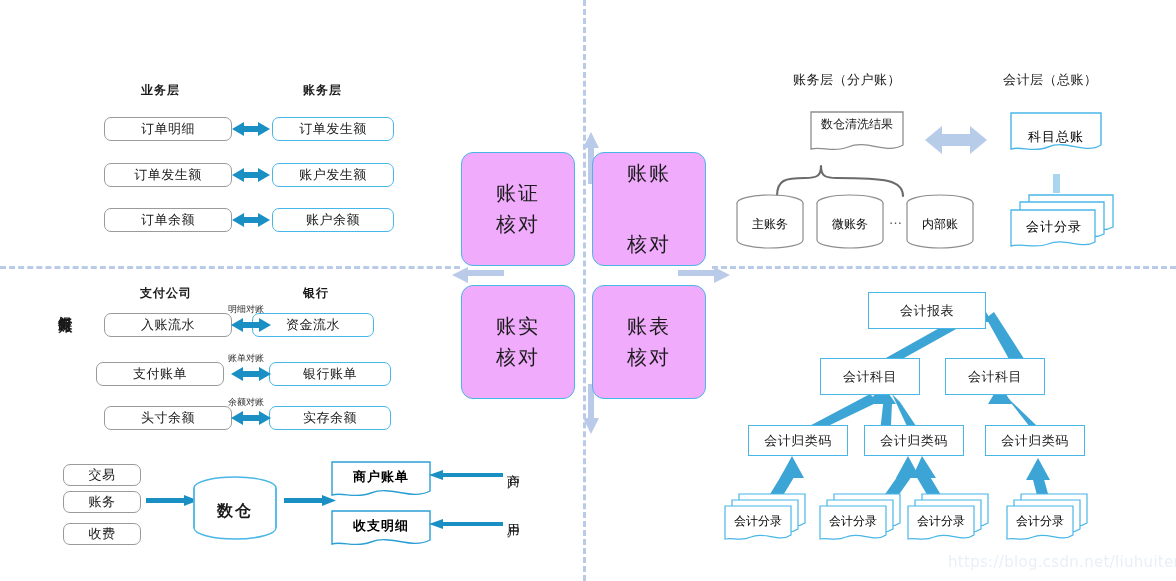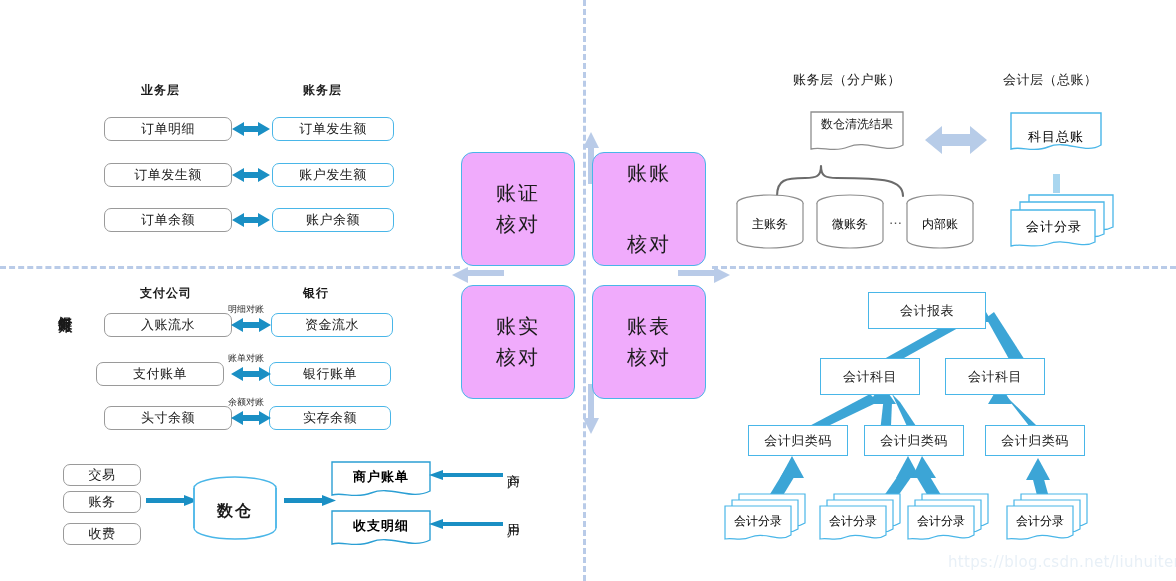--- a/index.html
+++ b/index.html
@@ -91,21 +91,21 @@
       <rect x="12" y="107" width="18" height="6"></rect>
     </g>
   </svg>
 
   <div class="hdr" style="left:140px;top:285px;">支付公司</div>
   <div class="hdr" style="left:303px;top:285px;">银行</div>
 
   <div class="vlabel" style="left:58px;top:305px;">银行对账</div>
 
   <div class="box gray" style="left:104px;top:313px;width:128px;height:24px;font-family:Liberation Mono, monospace;">入账流水</div>
-  <div class="box blue" style="left:271px;top:313px;width:122px;height:24px;">资金流水</div>
+  <div class="box blue" style="left:252px;top:313px;width:122px;height:24px;">资金流水</div>
   <div class="minilabel" style="left:228px;top:303px;">明细对账</div>
 
   <div class="box gray" style="left:96px;top:362px;width:128px;height:24px;">支付账单</div>
   <div class="box blue" style="left:269px;top:362px;width:122px;height:24px;">银行账单</div>
   <div class="minilabel" style="left:228px;top:352px;">账单对账</div>
 
   <div class="box gray" style="left:104px;top:406px;width:128px;height:24px;">头寸余额</div>
   <div class="box blue" style="left:269px;top:406px;width:122px;height:24px;">实存余额</div>
   <div class="minilabel" style="left:228px;top:396px;">余额对账</div>
 

